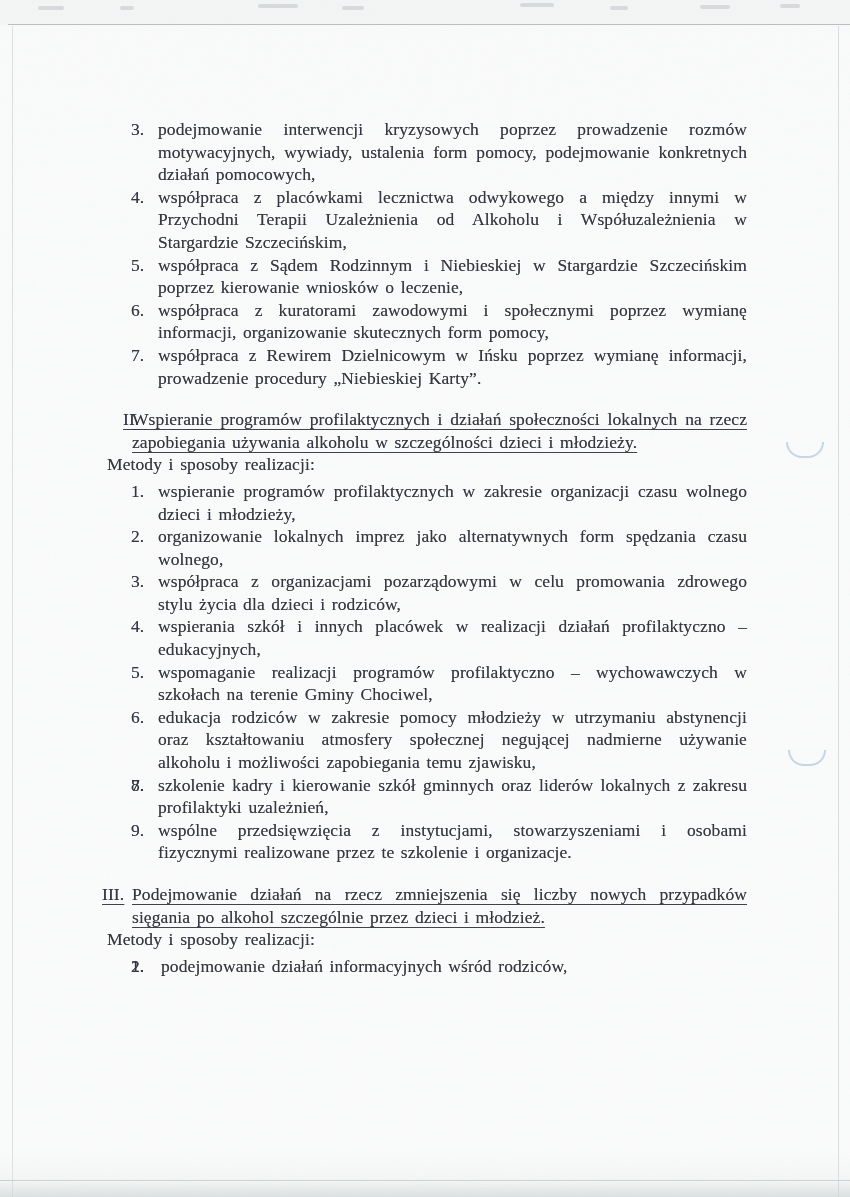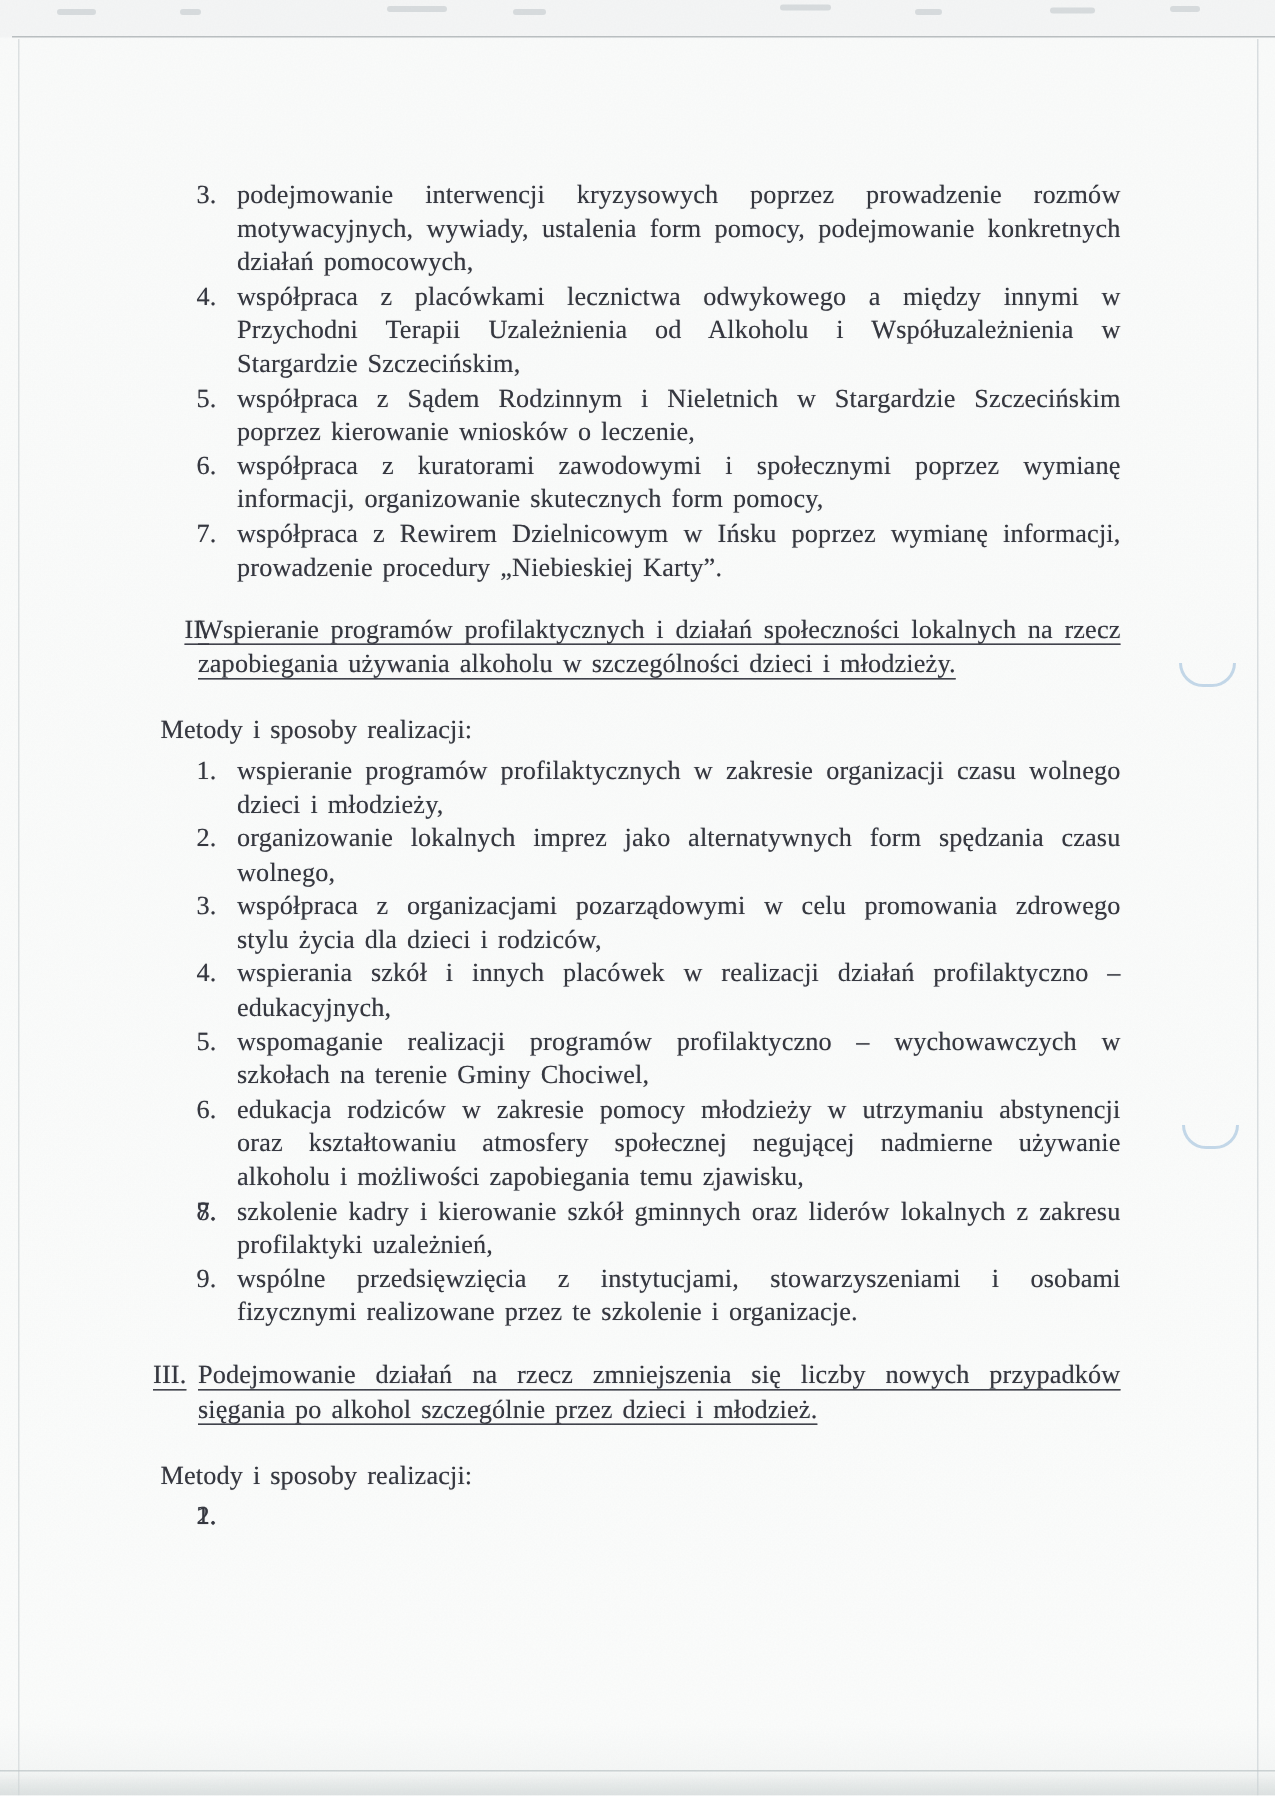--- a/index.html
+++ b/index.html
@@ -77,21 +77,21 @@
     margin-top: 19px;
   }
   .section-heading .label { position: absolute; left: 16px; top: 0; }
   .section-heading.s3 .label { left: -5px; }
   .section-heading .label, .section-heading .txt {
     text-decoration: underline;
     text-decoration-thickness: 1px;
     text-decoration-color: rgba(48,50,60,0.85);
     text-underline-offset: 3.5px;
   }
-  .methods-label { margin-top: 22px; }
+  .methods-label { }
   .methods-list { margin-top: 4px; }
   .texture { position: absolute; inset: 0; pointer-events: none; opacity: 0.05; }
 </style>
 </head>
 <body>
 
 <div class="page">
 
   <div class="top-edge-line"></div>
   <div class="left-edge-line"></div>
@@ -114,21 +114,21 @@
       <div class="item">
         <span class="num">3.</span>
         <span>podejmowanie interwencji kryzysowych poprzez prowadzenie rozmów motywacyjnych, wywiady, ustalenia form pomocy, podejmowanie konkretnych działań pomocowych,</span>
       </div>
       <div class="item">
         <span class="num">4.</span>
         <span>współpraca z placówkami lecznictwa odwykowego a między innymi w Przychodni Terapii Uzależnienia od Alkoholu i Współuzależnienia w Stargardzie Szczecińskim,</span>
       </div>
       <div class="item">
         <span class="num">5.</span>
-        <span>współpraca z Sądem Rodzinnym i Nieletnich w Stargardzie Szczecińskim poprzez kierowanie wniosków o leczenie,</span>
+        <span>współpraca z Sądem Rodzinnym i Niebieskiej w Stargardzie Szczecińskim poprzez kierowanie wniosków o leczenie,</span>
       </div>
       <div class="item">
         <span class="num">6.</span>
         <span>współpraca z kuratorami zawodowymi i społecznymi poprzez wymianę informacji, organizowanie skutecznych form pomocy,</span>
       </div>
       <div class="item">
         <span class="num">7.</span>
         <span>współpraca z Rewirem Dzielnicowym w Ińsku poprzez wymianę informacji, prowadzenie procedury „Niebieskiej Karty”.</span>
       </div>
     </div>
@@ -184,20 +184,21 @@
     </div>
 
     <div class="methods-label">Metody i sposoby realizacji:</div>
 
     <div class="num-list num-list-3 methods-list">
       <div class="item">
         <span class="num">1.</span>
       </div>
       <div class="item">
         <span class="num">2.</span>
+        <span>podejmowanie działań informacyjnych wśród rodziców,</span>
       </div>
     </div>
 
   </div>
 
   <svg class="texture" width="850" height="1197" xmlns="http://www.w3.org/2000/svg">
     <filter id="paperNoise">
       <feTurbulence type="fractalNoise" baseFrequency="0.9" numOctaves="2" stitchTiles="stitch"></feTurbulence>
       <feColorMatrix type="matrix" values="0 0 0 0 0.45  0 0 0 0 0.50  0 0 0 0 0.55  0 0 0 1 0"></feColorMatrix>
     </filter>

